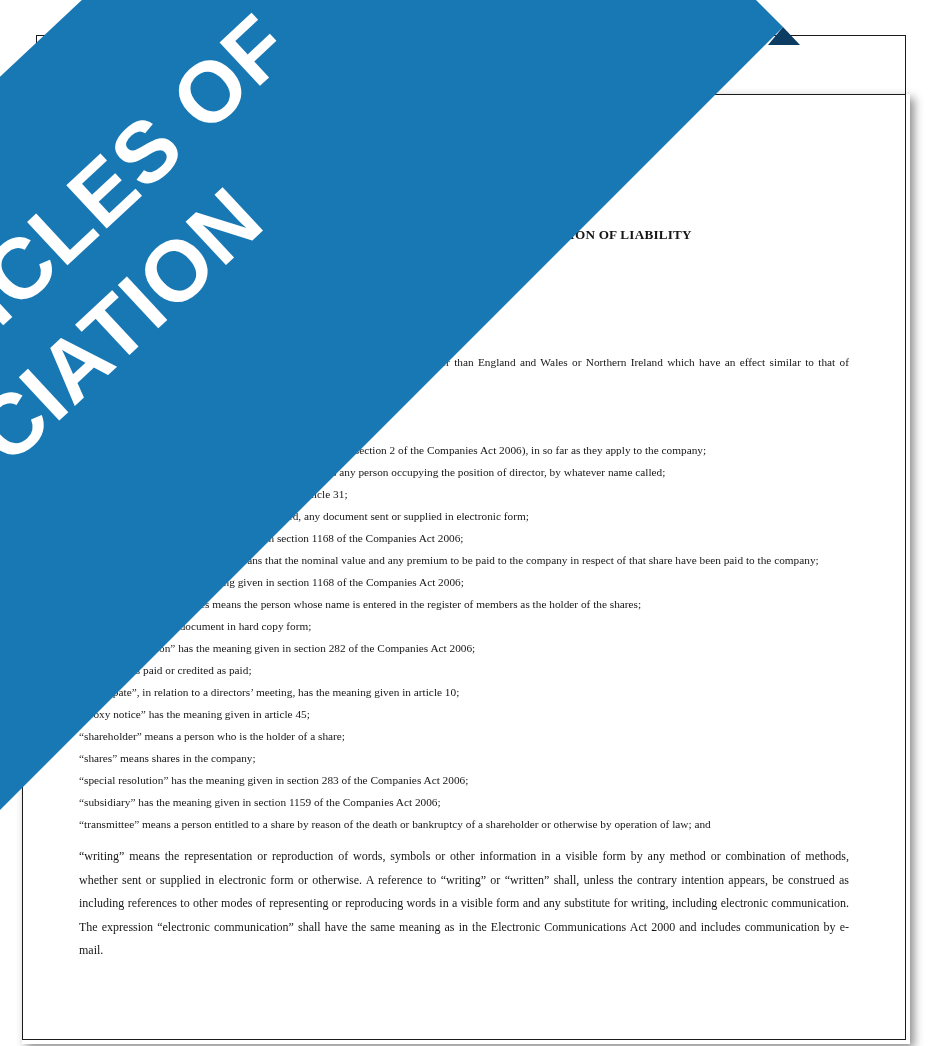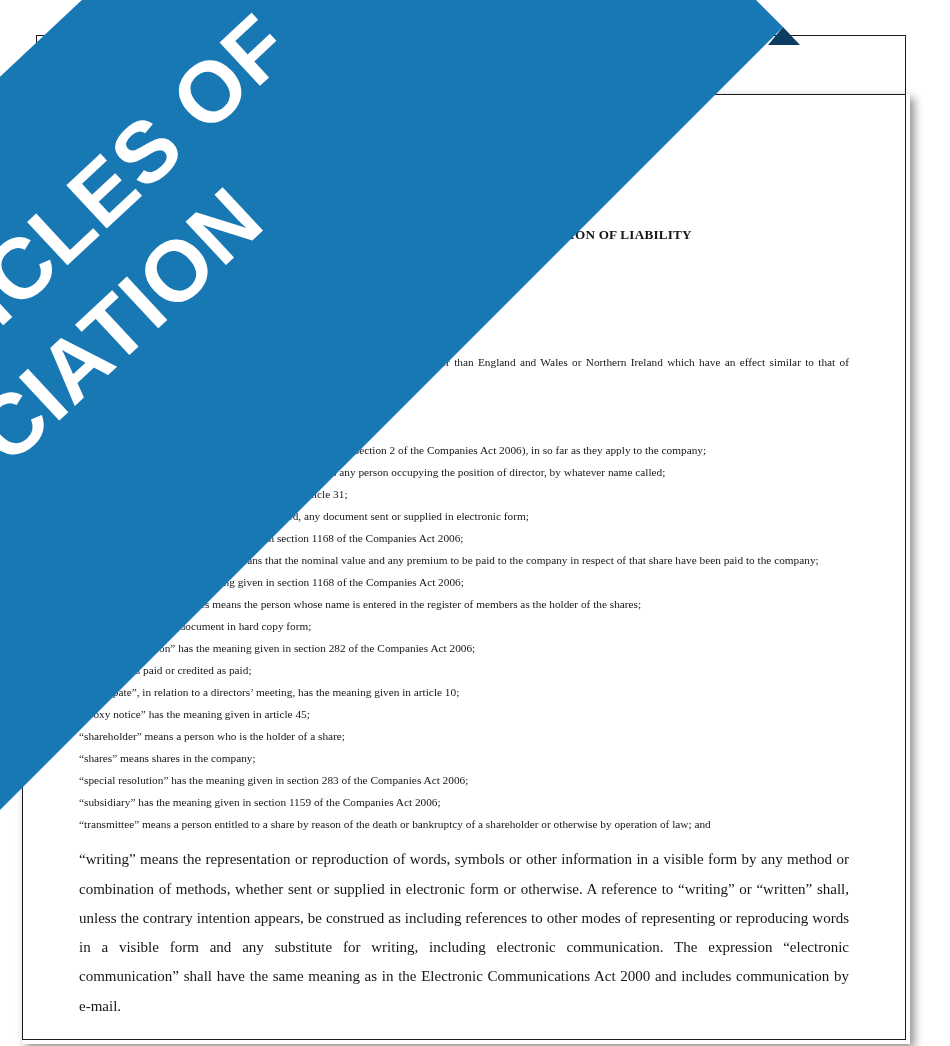--- a/index.html
+++ b/index.html
@@ -43,21 +43,21 @@
     margin:96px 0 0 0;
   }
   .doc-lead{
     margin:54px 0 0 0;font-size:11.3px;line-height:1.95;text-indent:0;
   }
   .doc-list{margin:10px 0 0 0;padding:0;list-style:none;}
   .doc-list li{
     font-size:11.3px;line-height:1.95;margin:0;text-align:justify;
   }
   .doc-para{
-    font-size:15px;line-height:1.95;text-align:justify;margin:10px 0 0 0;
+    font-size:12px;line-height:1.95;text-align:justify;margin:10px 0 0 0;
   }
 
   
   .ribbon{
     position:absolute;left:0;top:0;width:950px;height:1046px;z-index:6;
     pointer-events:none;
   }
   .ribbon svg{display:block;}
   .ribbon-text{
     font-family:"Liberation Sans", sans-serif;

